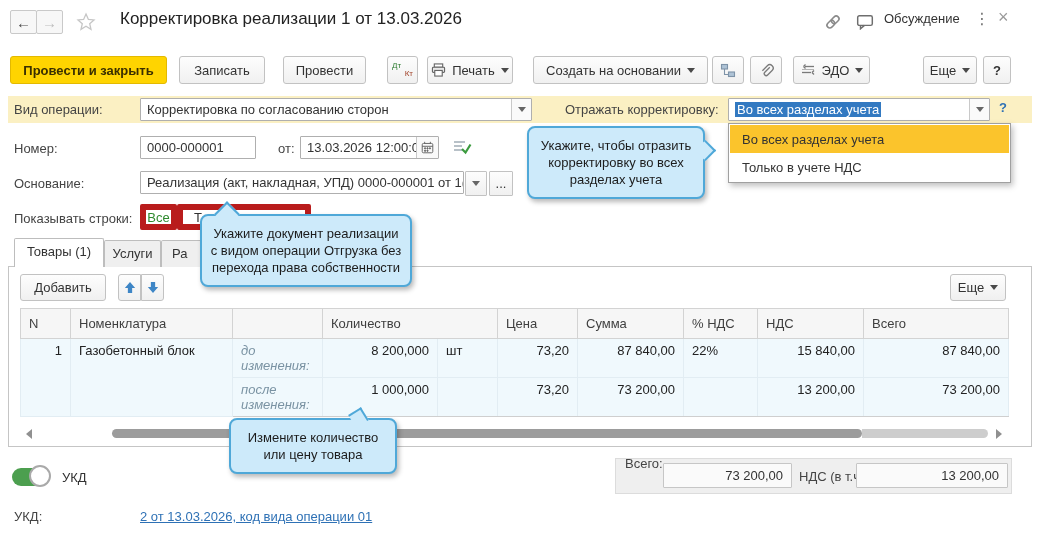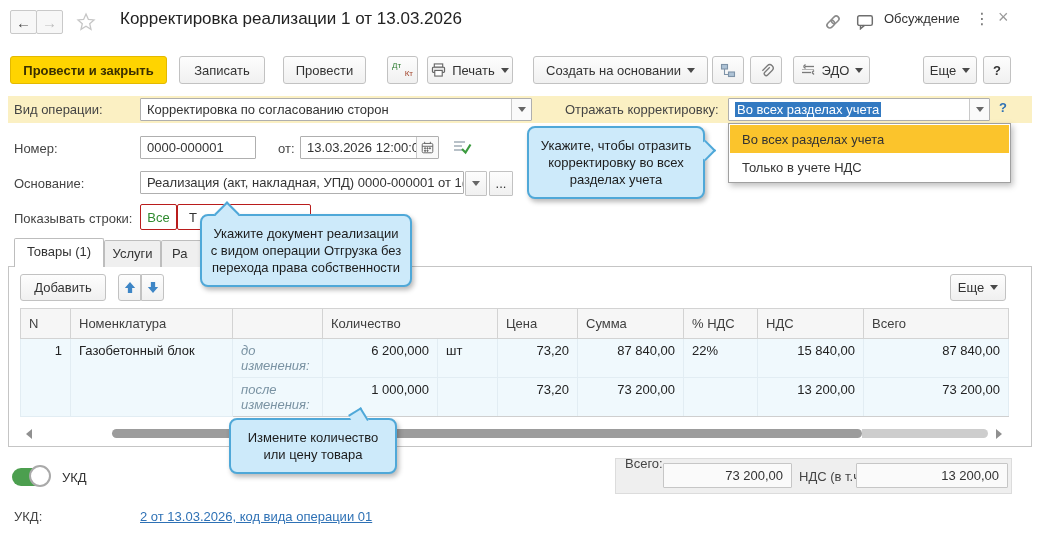--- a/index.html
+++ b/index.html
@@ -29,21 +29,21 @@
   .combo-caret { position:absolute; right:0; top:0; bottom:0; width:20px; border-left:1px solid #c9c9c9;
                  display:flex; align-items:center; justify-content:center; background:#fafafa; }
   .qmark { color:#2e71b5; font-weight:bold; }
 
   
   .dropdown { background:#fff; border:1px solid #a0a0a0; box-shadow:2px 3px 6px rgba(0,0,0,.25); z-index:60; padding:1px; }
   .opt { height:28px; display:flex; align-items:center; padding:0 12px; color:#333; }
   .opt.hl { background:#fbc42c; }
 
   
-  .seg { background:#fff; border:1px solid #b91c1c; height:26px; display:flex; align-items:center; border-radius:2px; }
+  .seg { background:#fff; border:6px solid #b91c1c; height:26px; display:flex; align-items:center; border-radius:2px; }
   .seg.green { color:#2f8a2f; justify-content:center; }
 
   
   .tab { border:1px solid #bdbdbd; border-bottom:none; background:#efefef; display:flex; align-items:flex-start;
          justify-content:center; padding-top:5px; border-radius:2px 2px 0 0; z-index:5; }
   .tab.active { background:#fff; z-index:6; }
 
   .panel { border:1px solid #c5c5c5; background:#fff; }
 
   
@@ -287,21 +287,21 @@
           <th>% НДС</th>
           <th>НДС</th>
           <th>Всего</th>
         </tr>
       </thead>
       <tbody>
         <tr class="r1" style="height:32px;">
           <td class="num" rowspan="2">1</td>
           <td rowspan="2">Газобетонный блок</td>
           <td class="chg">до изменения:</td>
-          <td class="num">6 200,000</td>
+          <td class="num">8 200,000</td>
           <td>шт</td>
           <td class="num">73,20</td>
           <td class="num">87 840,00</td>
           <td>22%</td>
           <td class="num">15 840,00</td>
           <td class="num">87 840,00</td>
         </tr>
         <tr class="r2" style="height:30px;">
           <td class="chg">после изменения:</td>
           <td class="num">1 000,000</td>

